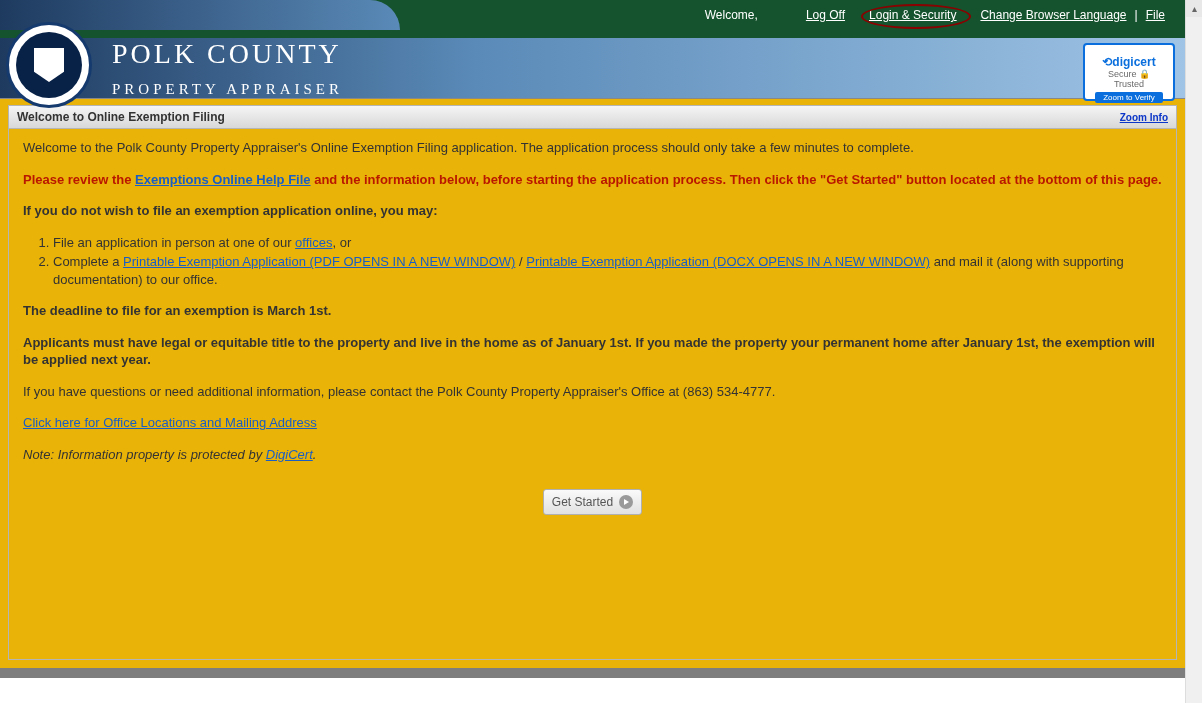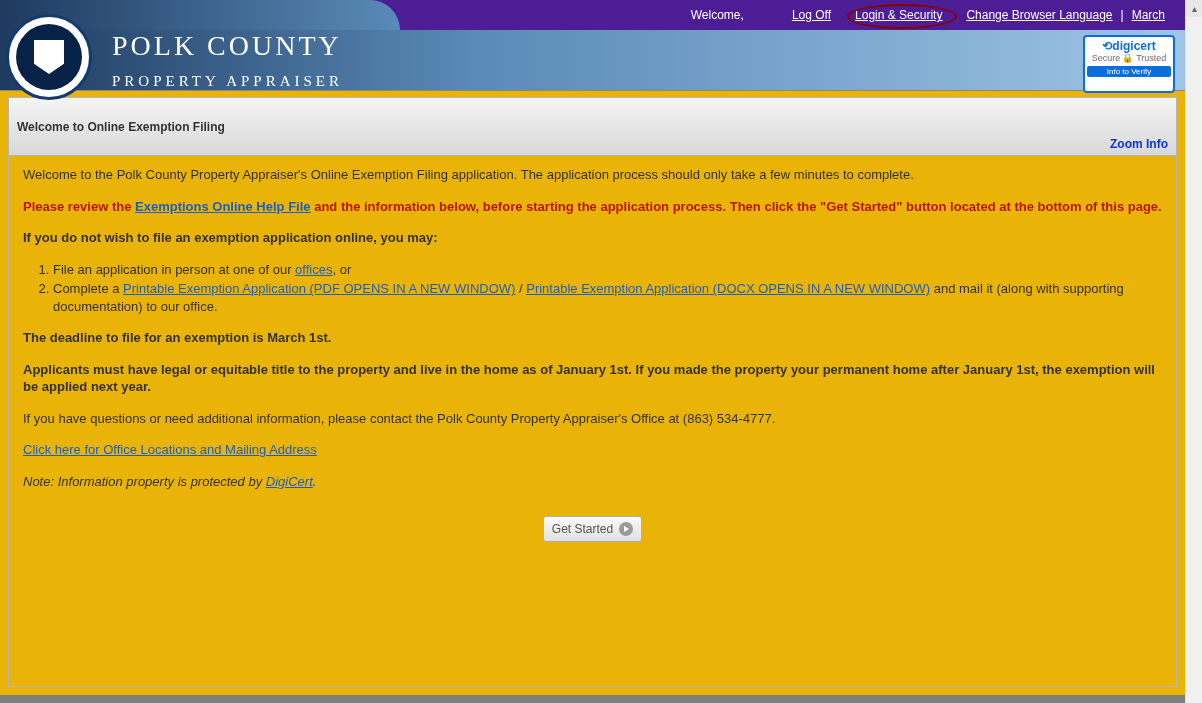--- a/index.html
+++ b/index.html
@@ -21,22 +21,22 @@
     width: 17px; height: 17px;
     background: #e8e8e8;
     display:flex;align-items:center;justify-content:center;
     font-size:10px;color:#666;
   }
   .page {
     width: 1185px;
     position: relative;
   }
   .topbar {
-    height: 30px;
-    background: #4c1d95;
+    height: 38px;
+    background: #14532d;
     position: relative;
     border-top-right-radius: 0;
   }
   .topbar-curve {
     position: absolute;
     left: 0; top: 0;
     width: 400px; height: 30px;
     background: linear-gradient(to right, #1e3a5f 0%, #5a8ab8 100%);
     border-top-right-radius: 40px;
   }
@@ -129,21 +129,21 @@
     position: absolute;
     right: 10px;
     top: 5px;
     width: 92px;
     height: 58px;
     background: #fff;
     border: 2px solid #0a6fdd;
     border-radius: 4px;
     font-size: 9px;
     text-align:center;
-    padding:2px;
+    padding:10px;
   }
   .badge .dc {
     font-size:12px;font-weight:bold;color:#333;
   }
   .badge .dc span{color:#0a6fdd;}
   .badge .st {
     color:#6a6a6a;font-size:9px;
   }
   .badge .cv {
     background:#0a6fdd;color:#fff;font-size:8px;
@@ -165,23 +165,23 @@
     align-items:center;
   }
   .panel-title {
     font-weight: bold;
     font-size: 12px;
     color:#333;
   }
   .zoom-link {
     color: #0b36c8;
     font-weight: bold;
-    font-size:12px;
+    text-decoration: underline;
+    font-size:10px;
     cursor:pointer;
-    margin-top:35px;
   }
   .panel-body {
     padding: 10px 14px;
     min-height: 530px;
   }
   .panel-body p { margin: 0 0 14px 0; line-height:1.35; }
   .red { color: #b91700; font-weight: bold; }
   .bold { font-weight: bold; }
   .panel-body a { color: #1a5ec4; text-decoration: underline; cursor:pointer; }
   .panel-body ol { margin: 0 0 14px 30px; padding:0; }
@@ -230,38 +230,38 @@
     <div class="topbar-curve"></div>
     <div class="topbar-links">
       <span class="welcome">Welcome,</span>
       <a>Log Off</a>
       <span class="circled">
         <a>Login &amp; Security</a>
         <span class="circle-annot"></span>
       </span>
       <a>Change Browser Language</a>
       <span class="sep">|</span>
-      <a>March</a>
+      <a>File</a>
     </div>
   </div>
 
   <div class="banner">
     <div class="seal">
       <div class="seal-inner">
         <div class="seal-shield"></div>
       </div>
     </div>
     <div class="title-block">
       <div class="title-main">POLK COUNTY</div>
       <div class="title-sub">PROPERTY APPRAISER</div>
     </div>
     <div class="badge">
       <div class="dc"><span>⟲</span><span>digicert</span></div>
       <div class="st">Secure 🔒 Trusted</div>
-      <div class="cv">Info to Verify</div>
+      <div class="cv">Zoom to Verify</div>
     </div>
   </div>
 
   <div class="content-wrap">
     <div class="panel">
       <div class="panel-header">
         <span class="panel-title">Welcome to Online Exemption Filing</span>
         <a class="zoom-link">Zoom Info</a>
       </div>
       <div class="panel-body">

